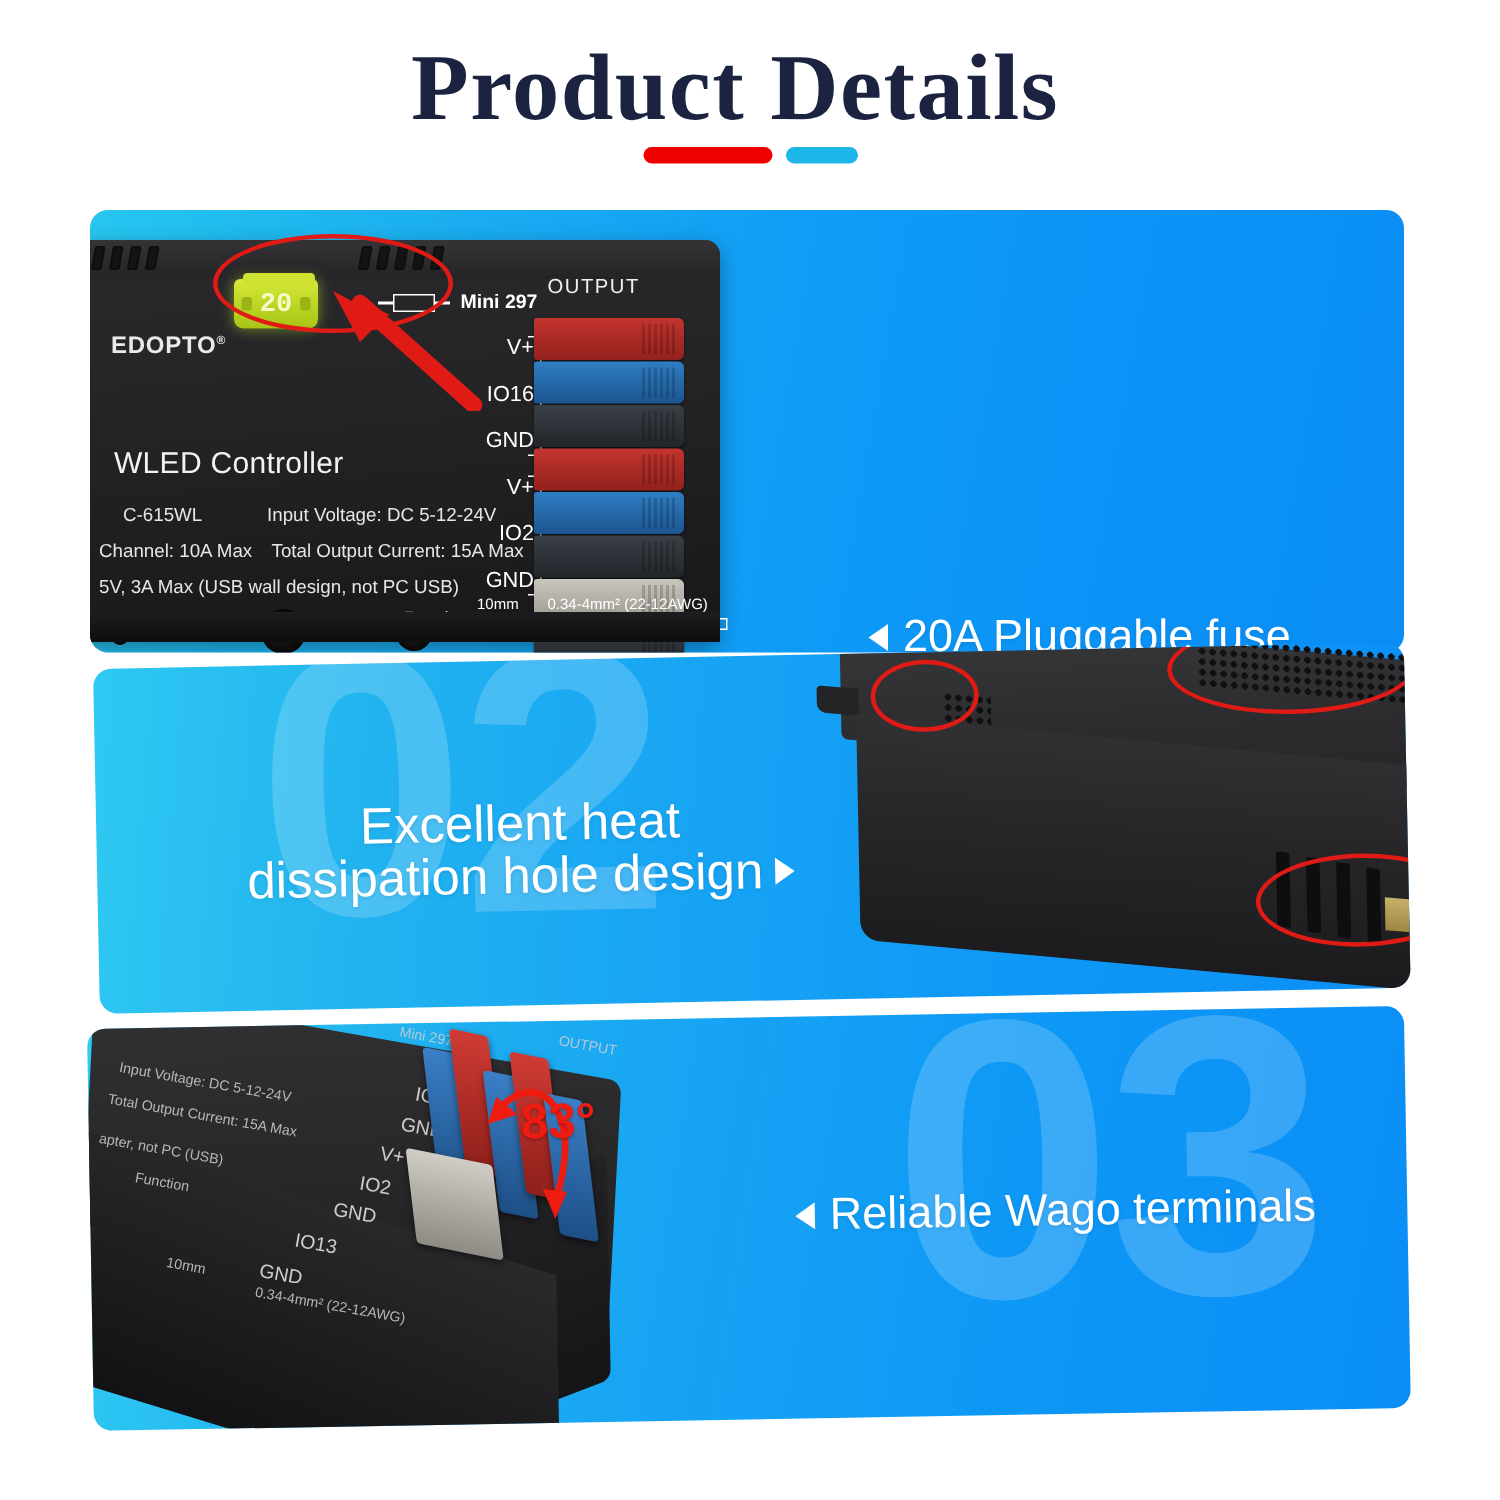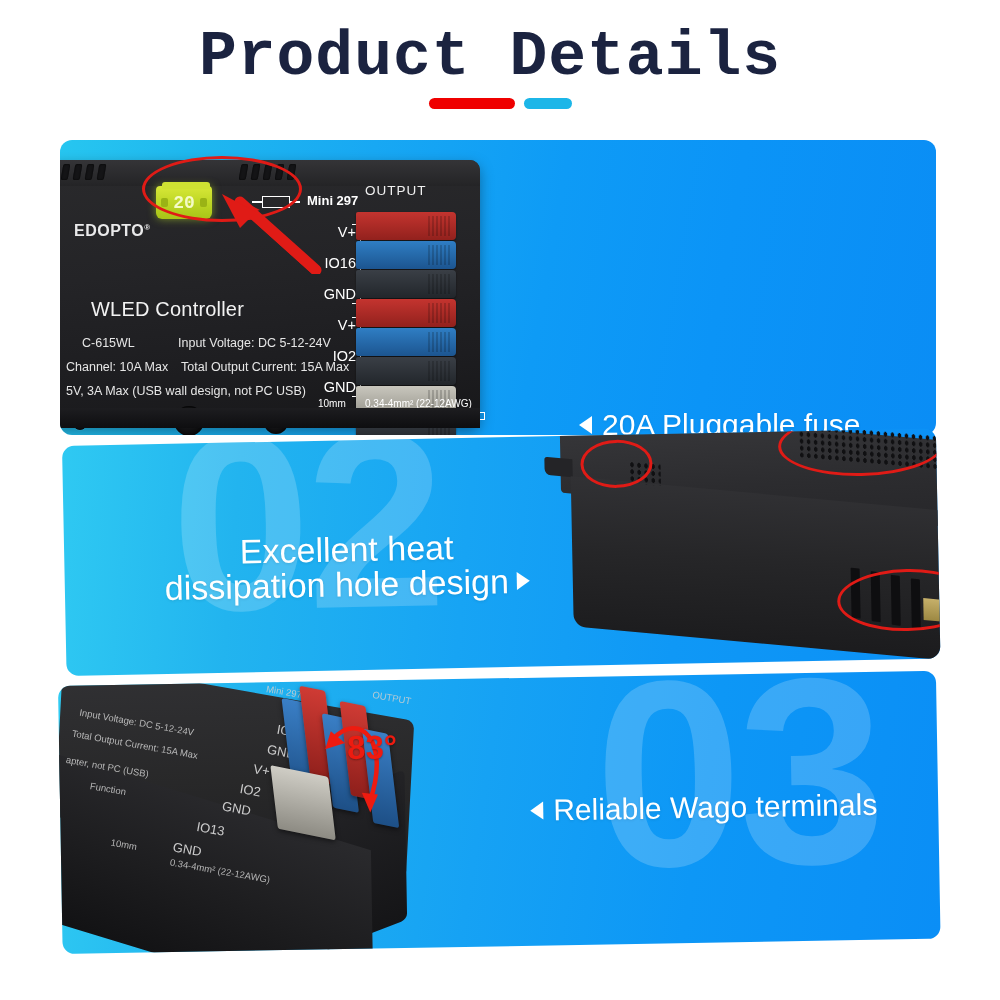--- a/index.html
+++ b/index.html
@@ -6,21 +6,21 @@
   html,body { width:1000px; height:1000px; overflow:hidden; background:#ffffff; }
   body { font-family:"Liberation Sans", sans-serif; }
 
   .page { position:relative; width:1000px; height:1000px; background:#fff; }
 
   
   .header { position:absolute; left:0; top:0; width:1000px; height:130px; }
   .page-title {
     position:absolute; left:0; top:22px; width:980px; text-align:center;
     font-size:63px; font-weight:bold; color:#1b2340; letter-spacing:1px;
-    font-family:Liberation Mono, monospace;
+    font-family:Liberation Serif, serif;
   }
   .underline-wrap { position:absolute; left:0; top:98px; width:1000px;
     display:flex; justify-content:center; align-items:center; gap:9px; }
   .ul-red { width:86px; height:11px; border-radius:6px; background:#ef0000; }
   .ul-cyan { width:48px; height:11px; border-radius:6px; background:#1cb6e8; }
 
   
   .panel { position:absolute; border-radius:12px; overflow:hidden; }
 
   
@@ -42,21 +42,21 @@
   .vent-slot { width:7px; height:16px; background:#141416; border-radius:2px;
     box-shadow:inset 0 0 2px #000; transform:skewX(-10deg); }
 
   .brand { position:absolute; left:22px; top:62px; color:#e9e9ea;
     font-size:16px; font-weight:bold; letter-spacing:.5px; }
   .brand sup { font-size:8px; vertical-align:super; }
   .model-line { position:absolute; left:14px; top:98px; display:flex; align-items:center; gap:6px; }
   .model-txt { color:#fff; font-size:29px; font-weight:bold; letter-spacing:-.5px; }
   .chevs { display:flex; align-items:center; gap:0px; color:#fff;
     font-size:23px; font-weight:bold; letter-spacing:-6px; }
-  .subtitle { position:absolute; left:39px; top:138px; color:#f2f2f2;
+  .subtitle { position:absolute; left:24px; top:138px; color:#f2f2f2;
     font-size:20px; letter-spacing:.2px; }
   .spec { position:absolute; color:#e6e6e6; font-size:12.5px; white-space:nowrap; }
   .s1 { left:30px; top:176px; }
   .s2 { left:126px; top:176px; }
   .s3 { left:14px; top:200px; }
   .s4 { left:129px; top:200px; }
   .s5 { left:14px; top:224px; }
   .fnlabel { position:absolute; left:217px; top:246px; color:#dcdcdc; font-size:11px; }
   .port-hole { position:absolute; border-radius:50%;
     background:radial-gradient(circle at 45% 35%,#232326 0%,#0a0a0b 72%);

